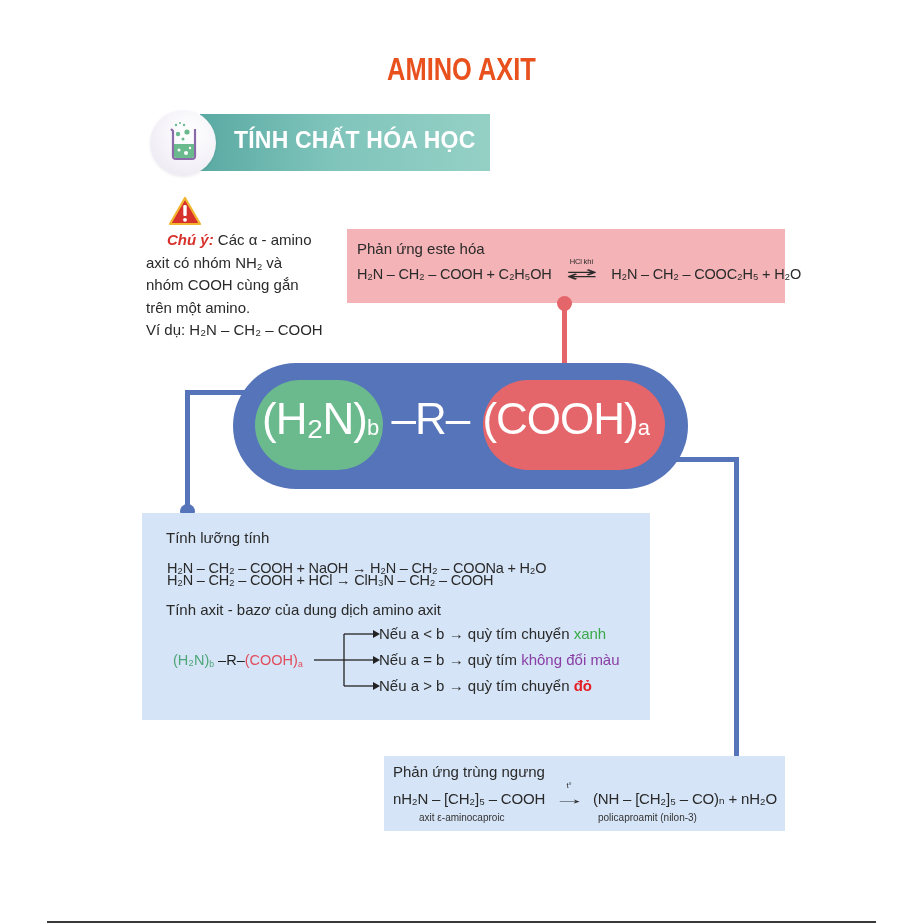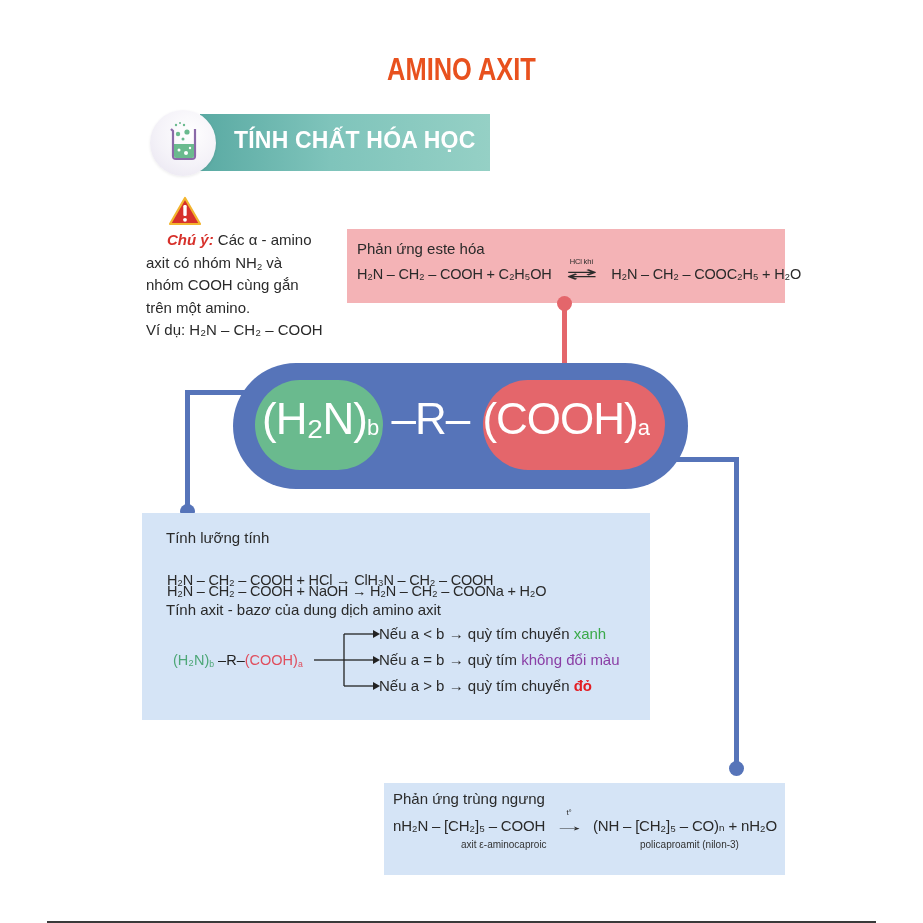--- a/index.html
+++ b/index.html
@@ -62,36 +62,36 @@
   .formula .sm { font-size: 22px; vertical-align: -0.05em; }
 
   
   .bl { position: absolute; background: #5674b9; }
   .blue-dot { position: absolute; width: 15px; height: 15px; border-radius: 50%; background: #5674b9; }
 
   
   .amph-box { position: absolute; left: 142px; top: 513px; width: 508px; height: 207px; background: #d5e4f6; }
   .amph-box .t1 { position: absolute; left: 24px; top: 16px; }
   .amph-box .e1 { position: absolute; left: 25px; top: 39px; margin-top: 20px; }
-  .amph-box .e2 { position: absolute; left: 25px; top: 70px; text-align: center; }
+  .amph-box .e2 { position: absolute; left: 25px; top: 47px; text-align: center; }
   .amph-box .t2 { position: absolute; left: 24px; top: 88px; }
   .branch-src { position: absolute; left: 31px; top: 139px; font-size: 14.5px; white-space: nowrap; }
   .branch-src .g { color: #4ea777; }
   .branch-src .r { color: #e04e5d; }
   .branch-src sub { font-size: 0.6em; }
   .case { position: absolute; left: 237px; font-size: 15px; white-space: nowrap; color: #2a2a2a; }
   .xanh { color: #3aa94a; }
   .tim { color: #8a3ea5; }
   .do { color: #e31e24; font-weight: bold; }
 
   
-  .cond-box { position: absolute; left: 384px; top: 783px; width: 401px; height: 92px; background: #d5e4f6; padding-left: 44px; }
+  .cond-box { position: absolute; left: 384px; top: 756px; width: 401px; height: 75px; background: #d5e4f6; padding-left: 44px; }
   .cond-box .t { position: absolute; left: 9px; top: 7px; }
   .cond-box .e { position: absolute; left: 9px; top: 34px; font-size: 15px; }
-  .cond-box .lbl { position: absolute; font-size: 10px; color: #333; white-space: nowrap; margin-left: 42px; }
+  .cond-box .lbl { position: absolute; font-size: 10px; color: #333; white-space: nowrap; }
 
   .footer-rule { position: absolute; left: 47px; top: 921px; width: 829px; height: 2px; background: #3a3a3a; }
 </style>
 </head>
 <body>
 
 <div class="main-title">AMINO AXIT</div>
 
 <div class="section-band"></div>
 <div class="icon-circle">

